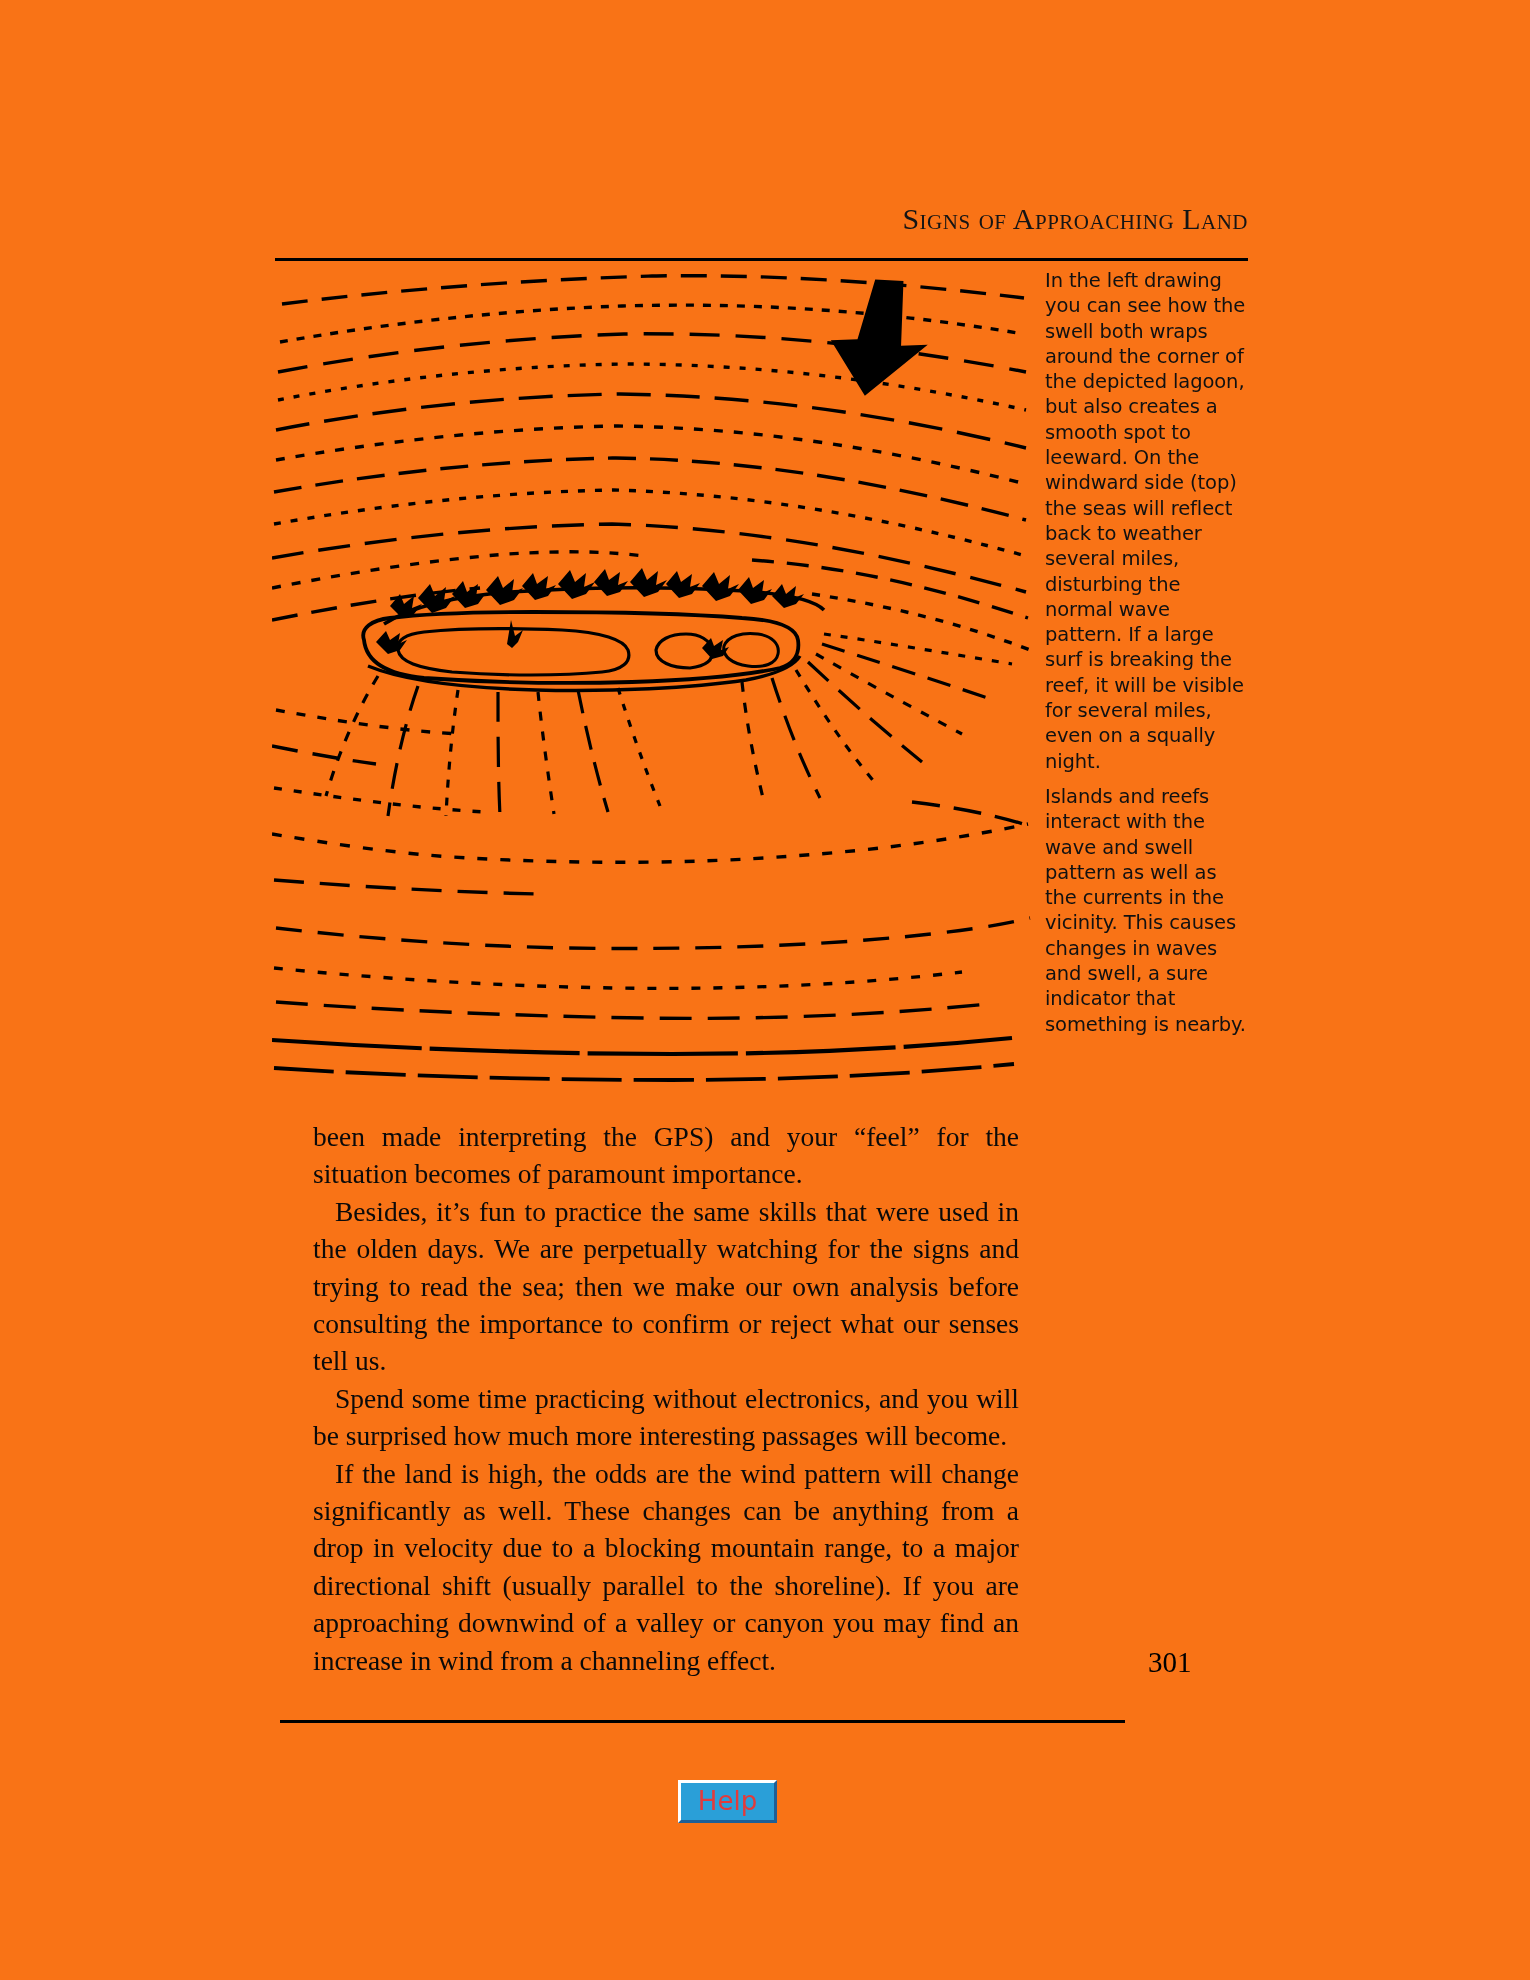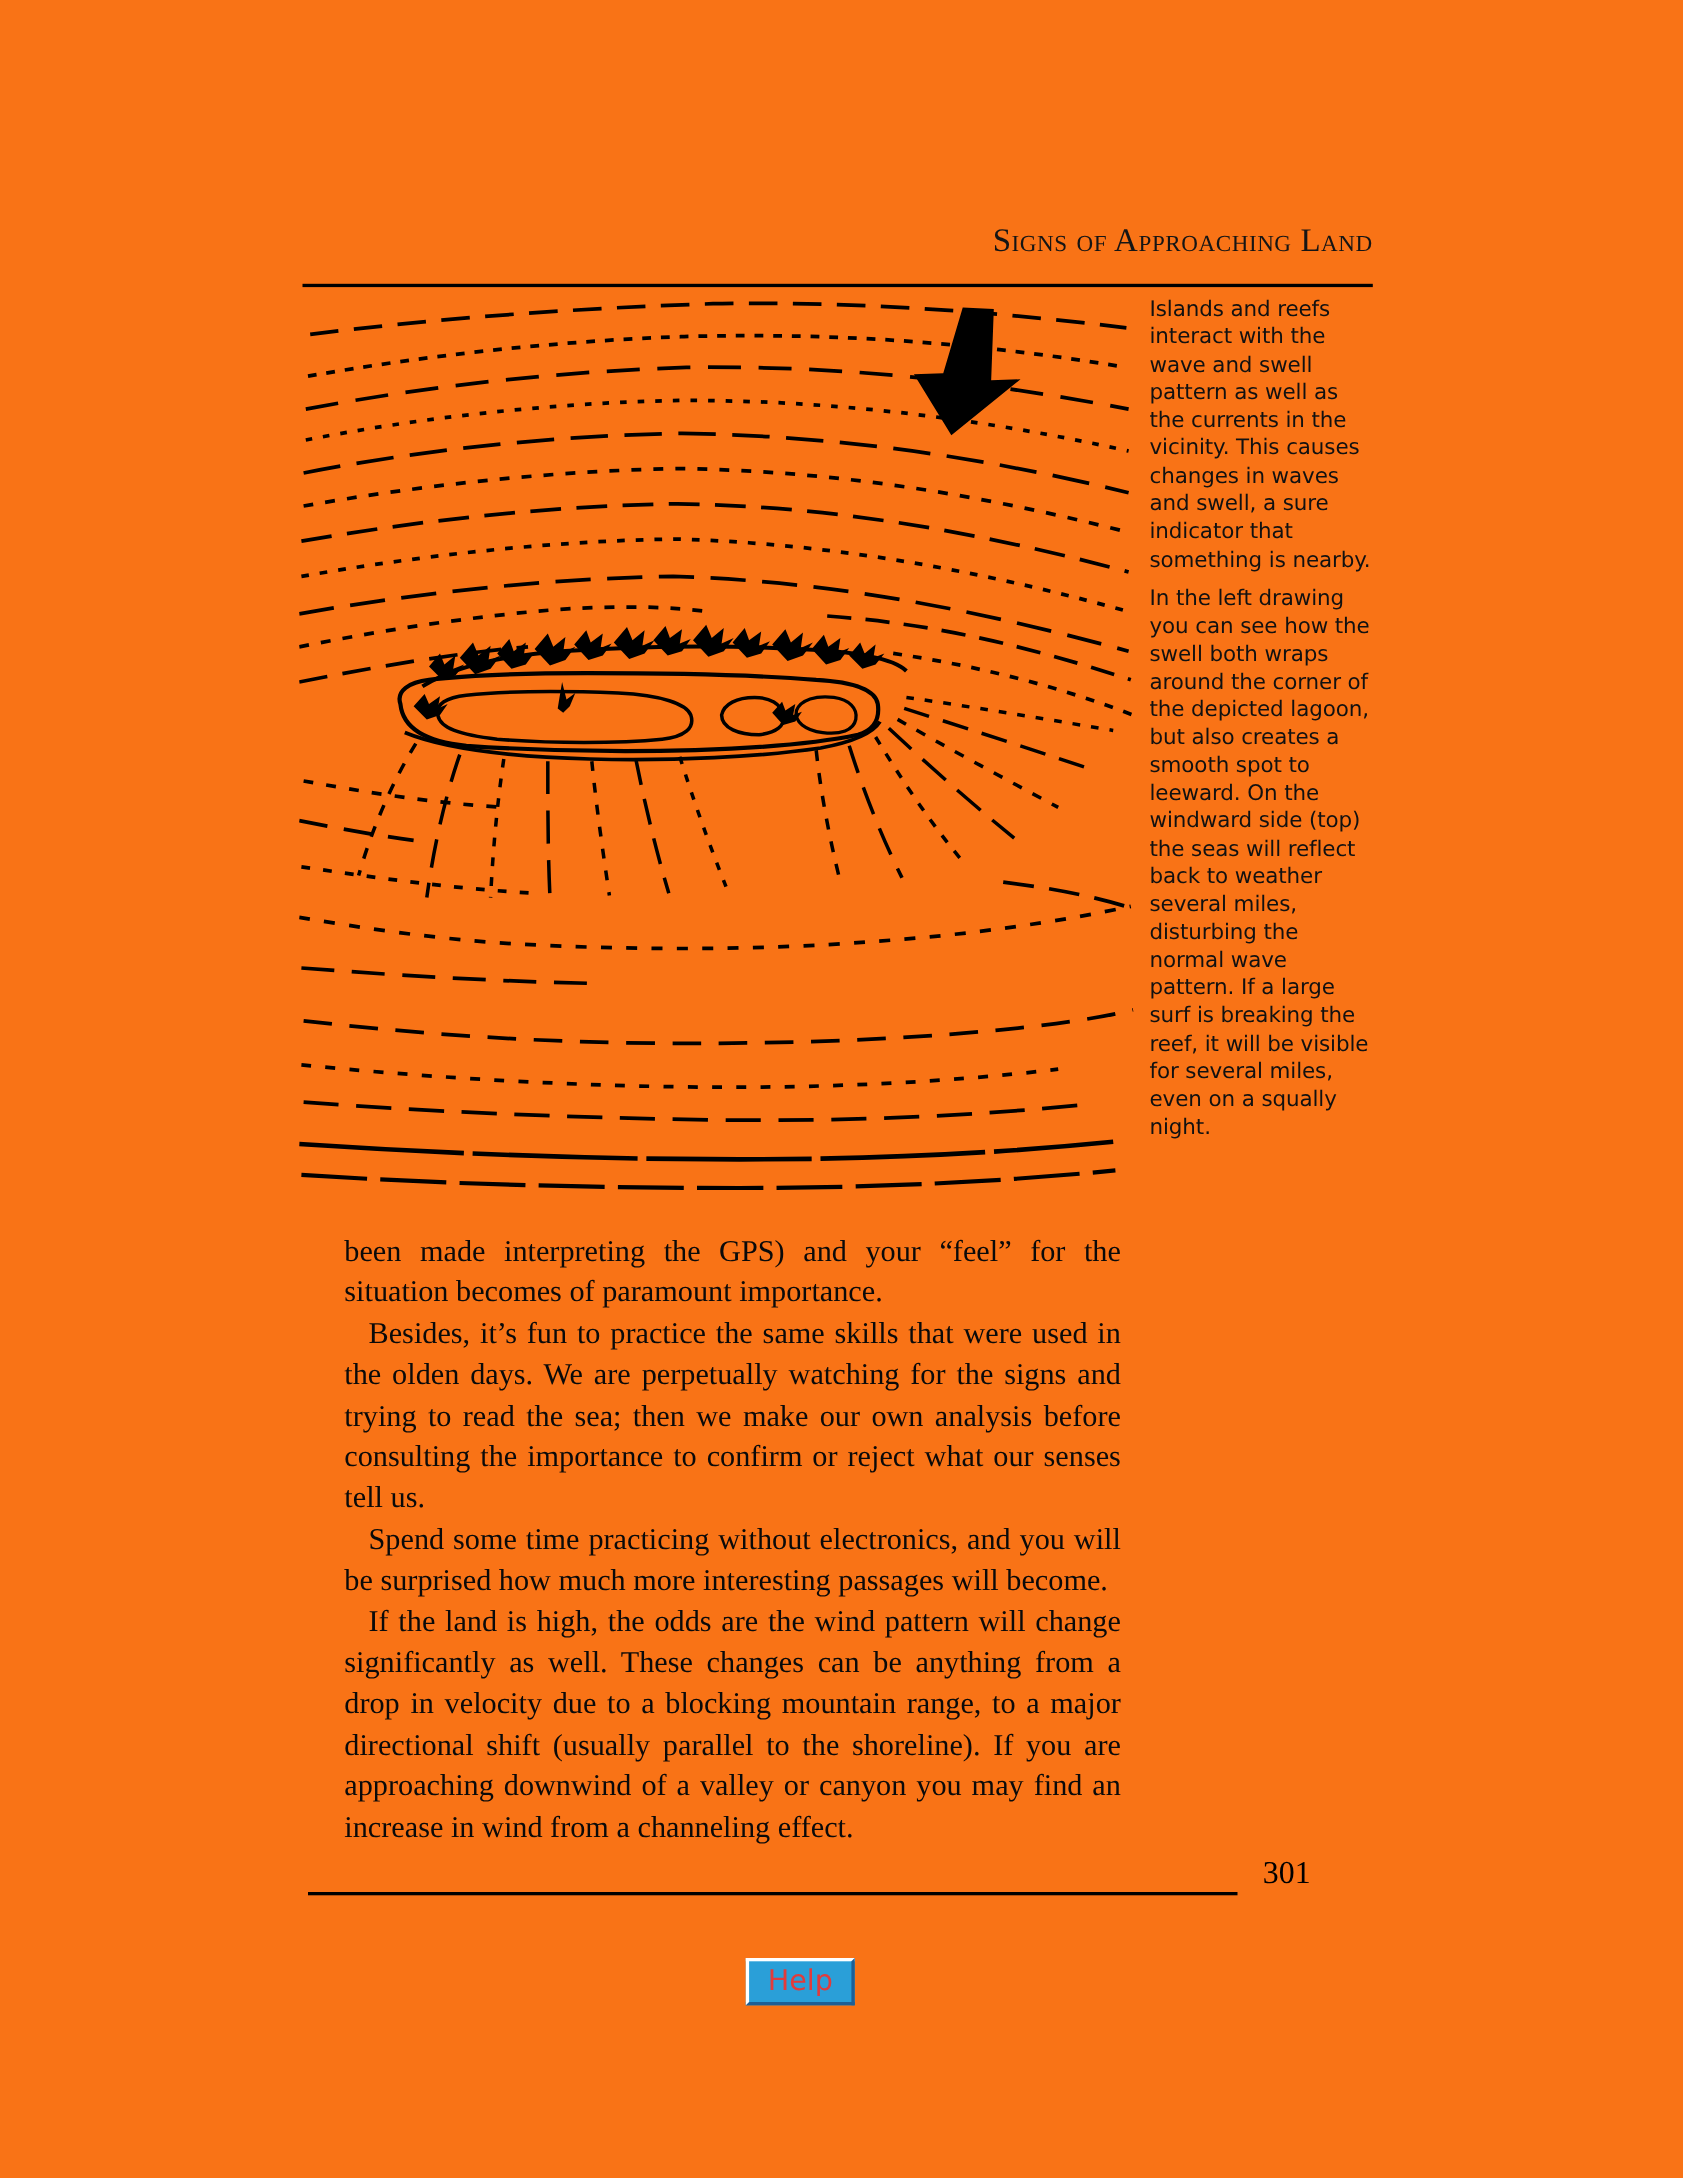--- a/index.html
+++ b/index.html
@@ -117,21 +117,21 @@
     position: absolute;
     left: 280px;
     top: 1720px;
     width: 845px;
     height: 3px;
     background: #000000;
   }
   .page-number {
     position: absolute;
     left: 1148px;
-    top: 1687px;
+    top: 1646px;
     font-size: 29px;
     color: #000000;
   }
 
   
   .help-button {
     position: absolute;
     left: 678px;
     top: 1780px;
     width: 99px;
@@ -259,22 +259,22 @@
           <path d="M 2 800 C 120 808 260 812 400 812 C 530 812 640 806 742 796" stroke-width="3.8" stroke-dasharray="60 12"></path>
         </g>
 
         <g fill="#000000">
           <path d="M 592 12 L 620 8 L 630 72 L 656 66 L 604 128 L 560 80 L 586 74 Z" transform="rotate(11 600 70)"></path>
         </g>
       </svg>
     </div>
 
     <div class="sidebar">
+      <p>In the left drawing you can see how the swell both wraps around the corner of the depicted lagoon, but also creates a smooth spot to leeward. On the windward side (top) the seas will reflect back to weather several miles, disturbing the normal wave pattern. If a large surf is breaking the reef, it will be visible for several miles, even on a squally night.</p>
       <p>Islands and reefs interact with the wave and swell pattern as well as the currents in the vicinity. This causes changes in waves and swell, a sure indicator that something is nearby.</p>
-      <p>In the left drawing you can see how the swell both wraps around the corner of the depicted lagoon, but also creates a smooth spot to leeward. On the windward side (top) the seas will reflect back to weather several miles, disturbing the normal wave pattern. If a large surf is breaking the reef, it will be visible for several miles, even on a squally night.</p>
     </div>
   </div>
 
   <div class="body-col">
     <p class="body-par">been made interpreting the GPS) and your “feel” for the situation becomes of paramount importance.</p>
     <p class="body-par indent">Besides, it’s fun to practice the same skills that were used in the olden days. We are perpetually watching for the signs and trying to read the sea; then we make our own analysis before consulting the importance to confirm or reject what our senses tell us.</p>
     <p class="body-par indent">Spend some time practicing without electronics, and you will be surprised how much more interesting passages will become.</p>
 
 
     <p class="body-par indent">If the land is high, the odds are the wind pattern will change significantly as well. These changes can be anything from a drop in velocity due to a blocking mountain range, to a major directional shift (usually parallel to the shoreline). If you are approaching downwind of a valley or canyon you may find an increase in wind from a channeling effect.</p>

